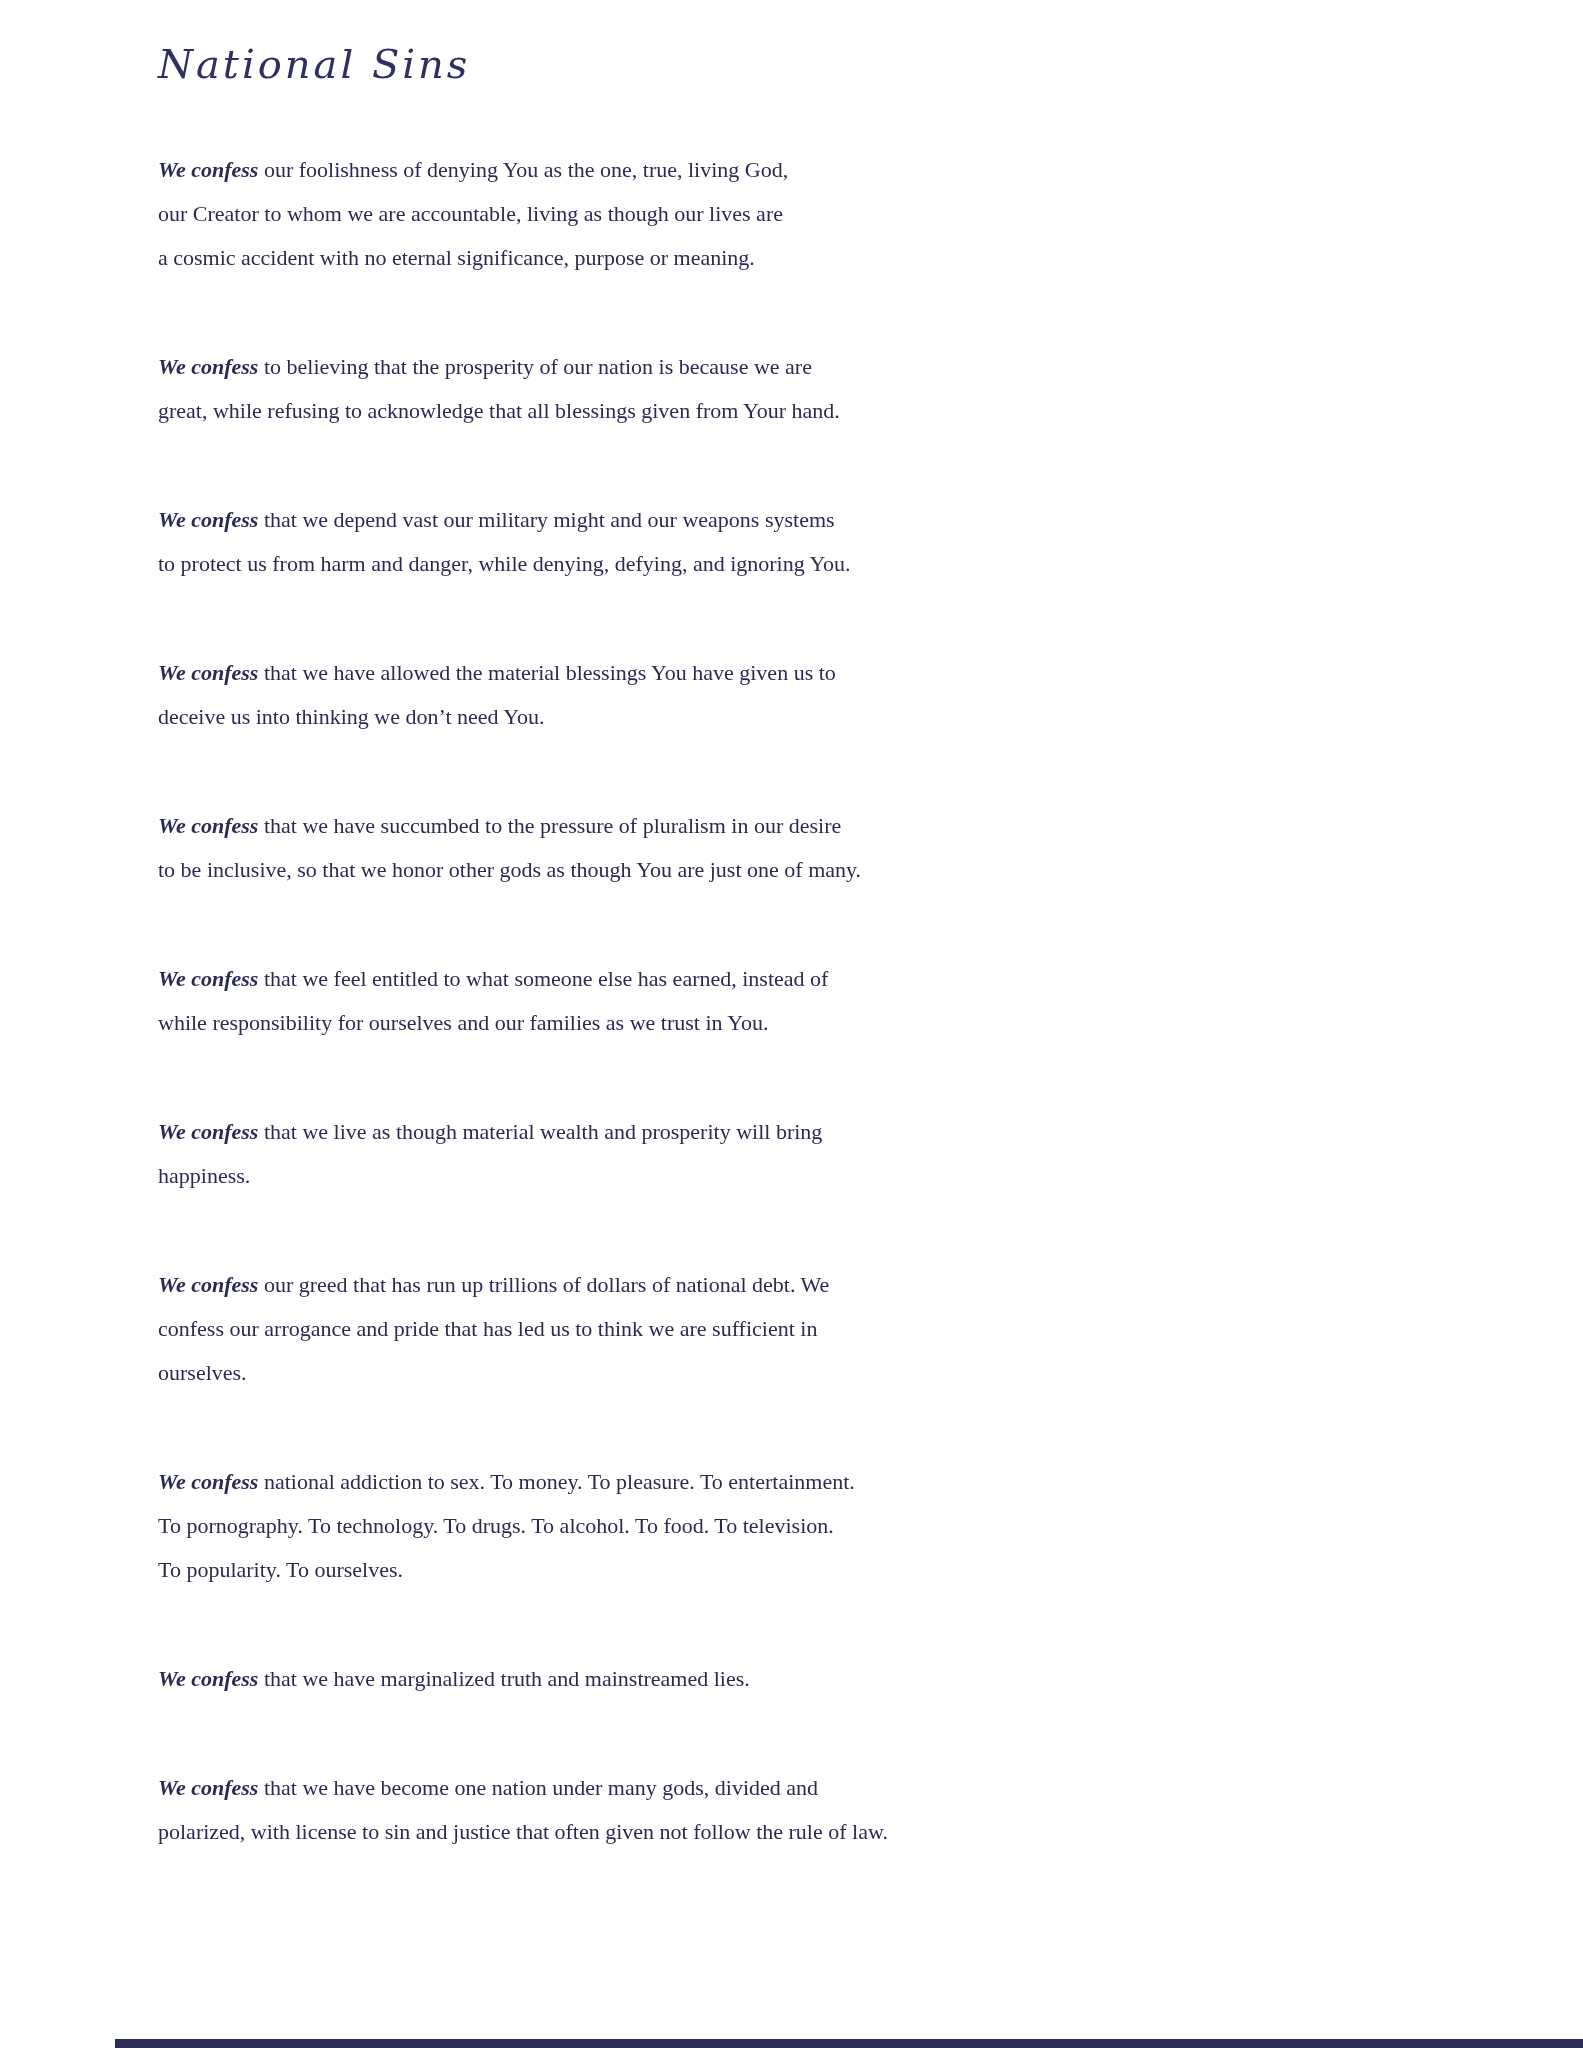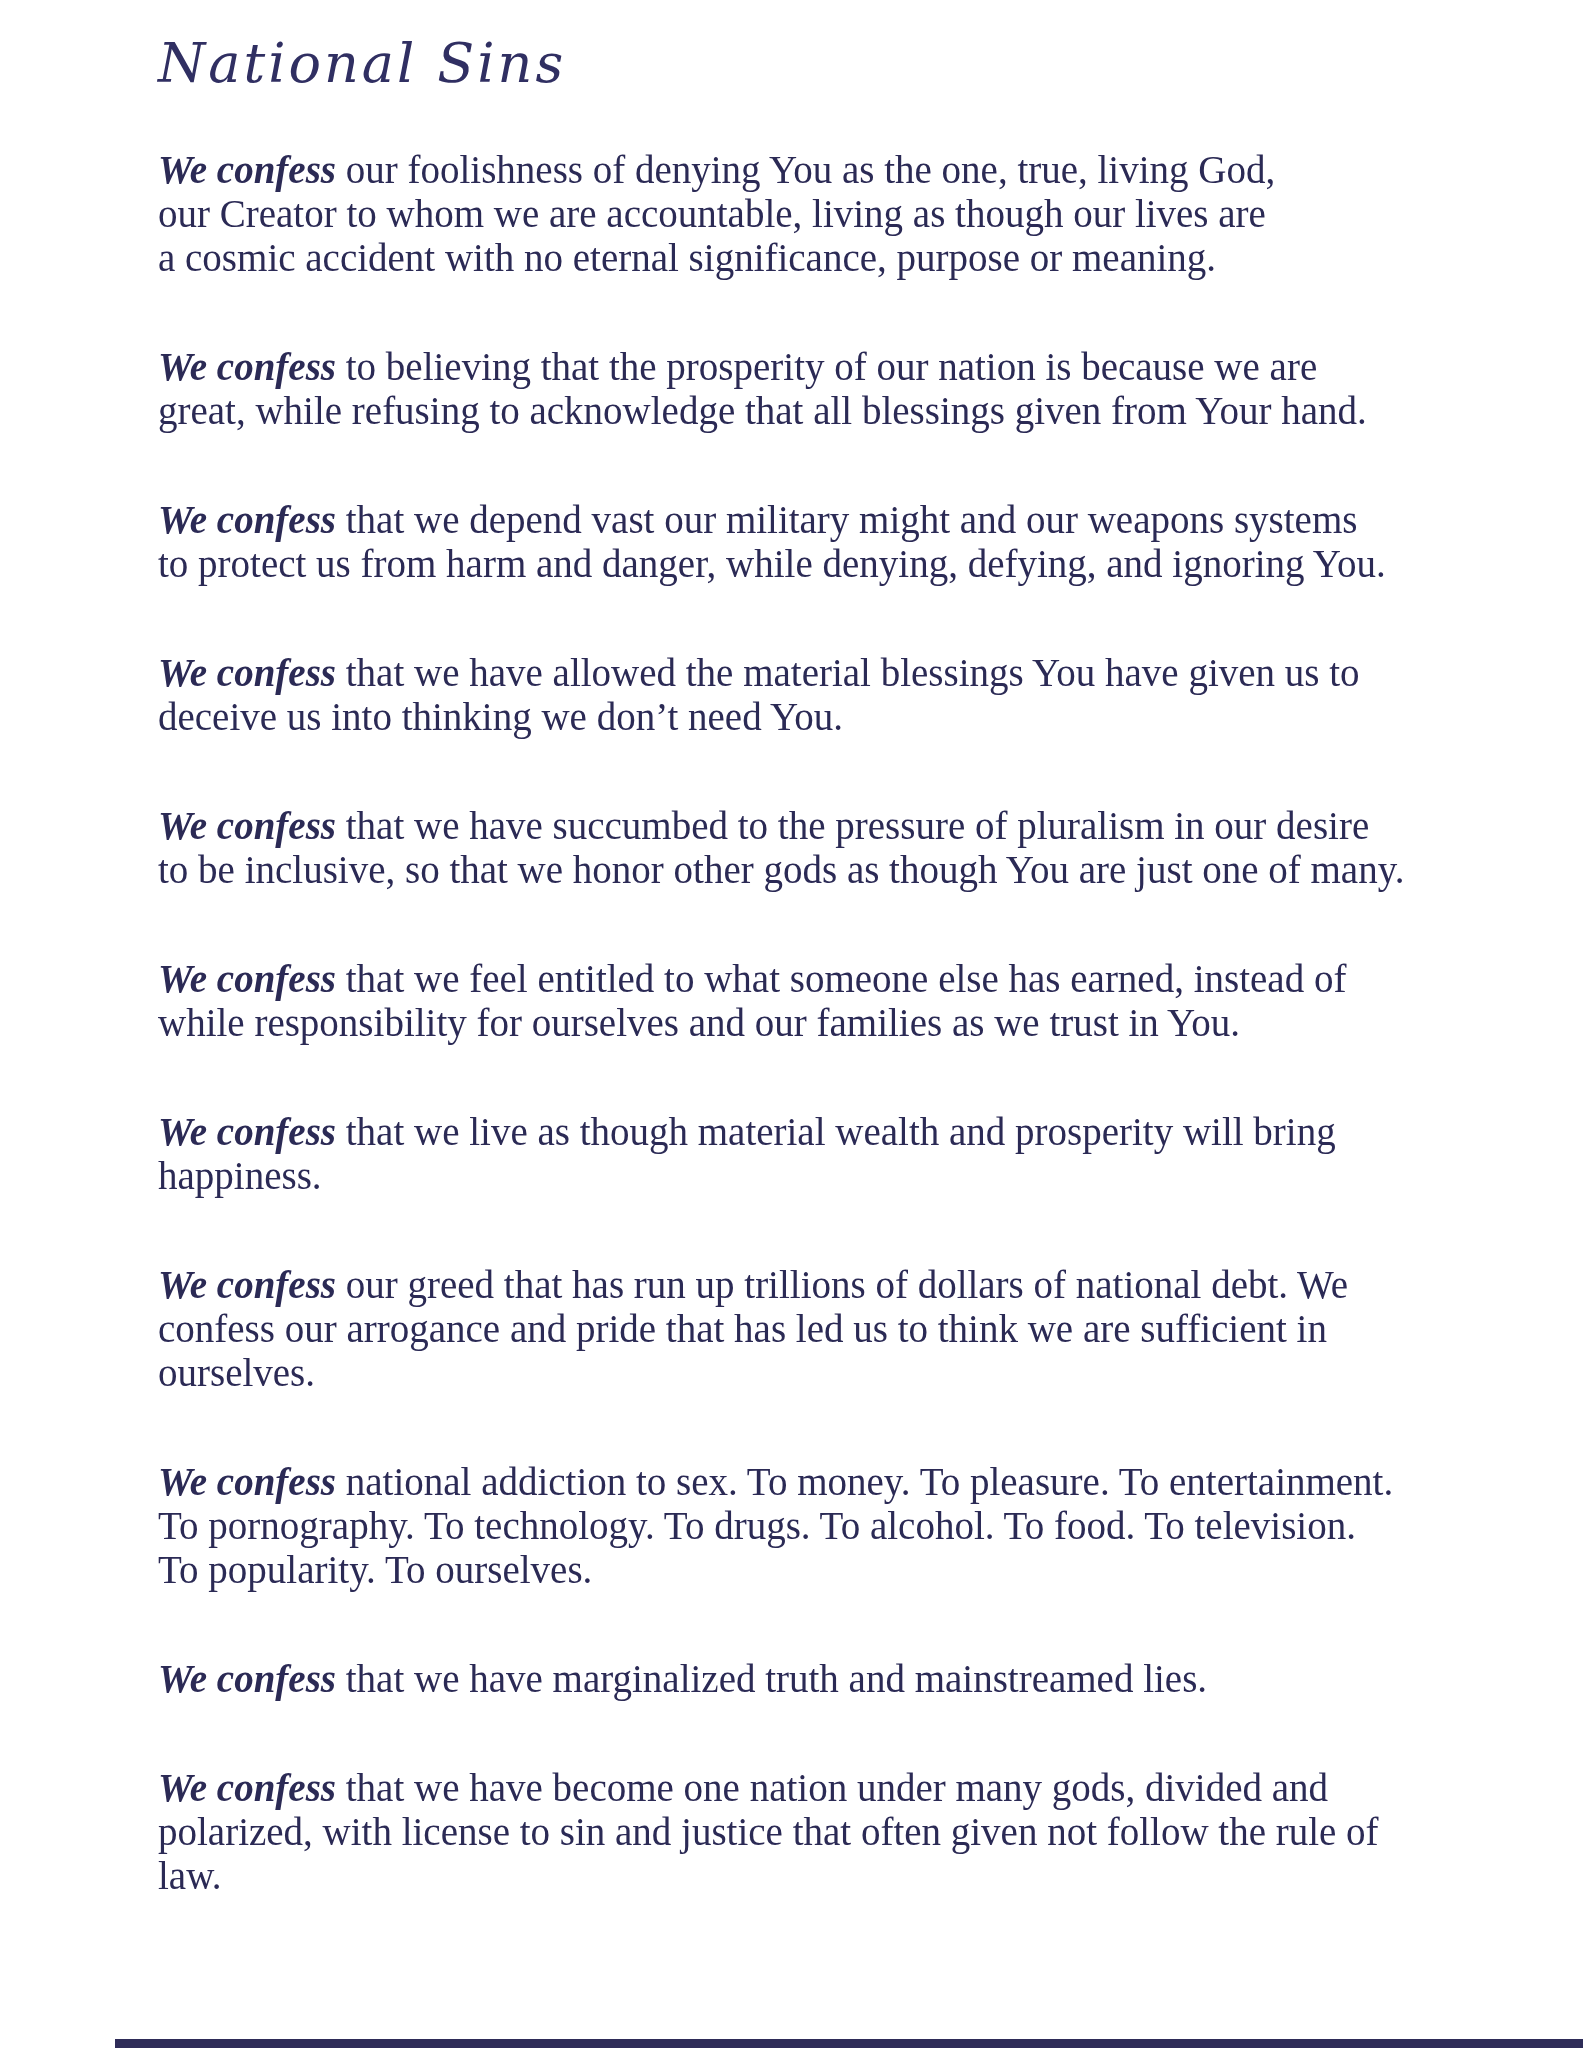--- a/index.html
+++ b/index.html
@@ -14,28 +14,28 @@
   .content {
     position: absolute;
     left: 158px;
     top: 24px;
     width: 1260px;
   }
   .doc-title {
     font-family: "DejaVu Serif", serif;
     font-style: italic;
     font-weight: 400;
-    font-size: 54px;
+    font-size: 40px;
     line-height: 80px;
     letter-spacing: 3px;
     color: #302f62;
     margin: 0 0 44px 0;
   }
   .confession {
-    font-size: 39px;
+    font-size: 22px;
     line-height: 44px;
     color: #2b2a55;
     margin: 0 0 65px 0;
   }
   .confession .lead {
     font-weight: 700;
     font-style: italic;
     color: #2b2a55;
   }
   .confession .body-text {

